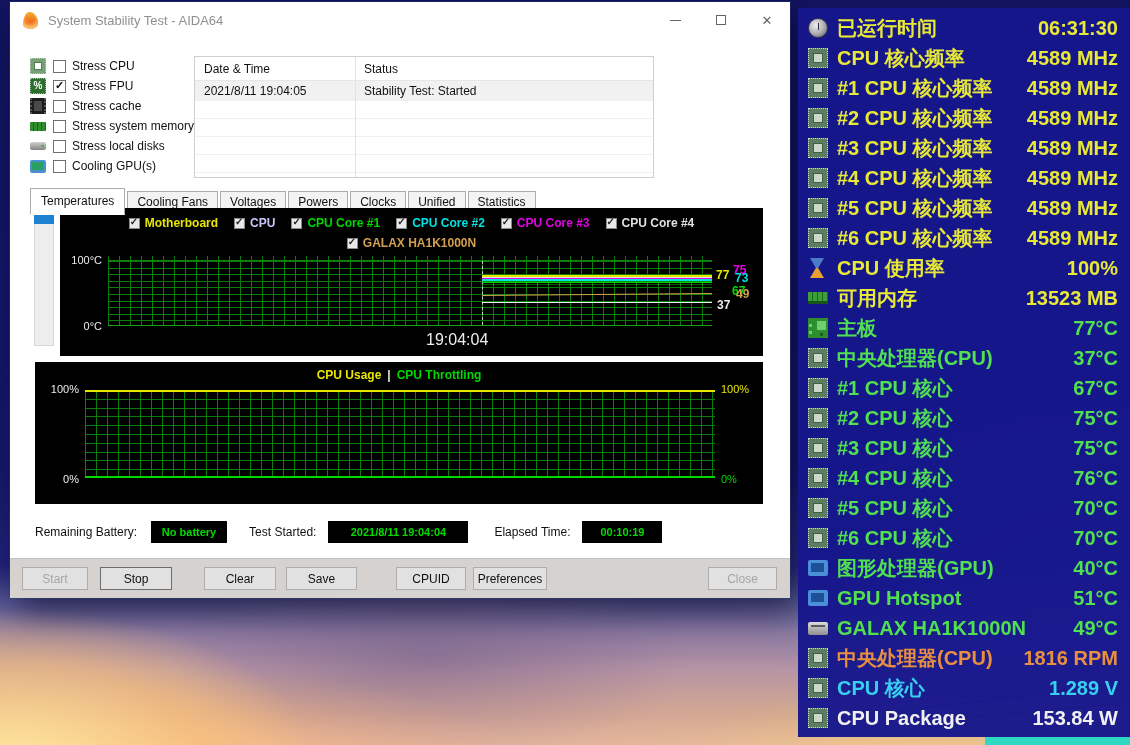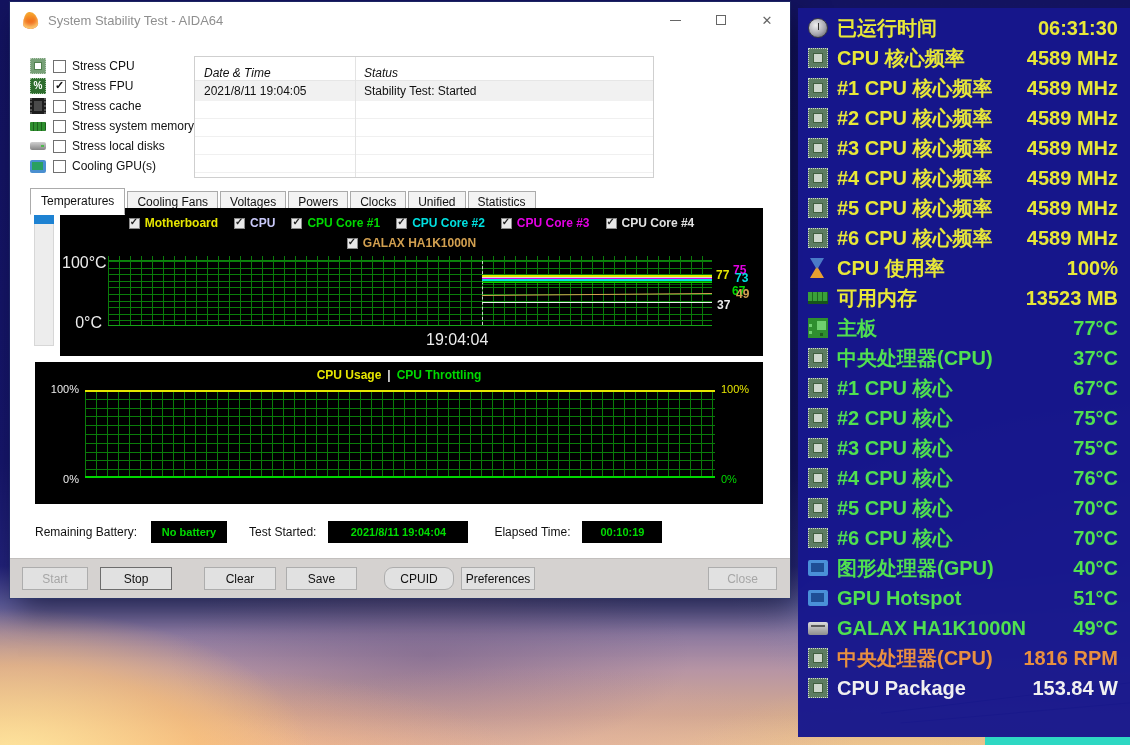--- a/index.html
+++ b/index.html
@@ -46,21 +46,21 @@
   .ic-ram { height:9px; margin-top:0; align-self:center; background:repeating-linear-gradient(90deg,#2f8f2f 0 3px,#1c621c 3px 4px); border-radius:1px; }
   .ic-disk { height:8px; align-self:center; background:linear-gradient(#cfcfcf,#848484); border-radius:2px; }
   .ic-disk::after { content:""; position:absolute; right:2px; top:3px; width:3px; height:2px; background:#4dba4d; }
   .ic-gpu { height:13px; align-self:center; background:#4a8fd0; border-radius:2px; }
   .ic-gpu::after { content:""; position:absolute; inset:2px 3px 3px 2px; background:#2aa060; }
   .cb { width:13px; height:13px; background:#fff; border:1px solid #707070; margin-right:6px; position:relative; flex:none; }
   .cb.checked::after { content:"✓"; position:absolute; left:1px; top:-2px; font-size:11px; font-weight:bold; color:#111; }
 
   
   .logtable { position:absolute; left:184px; top:54px; width:460px; height:122px; background:#fff; border:1px solid #cfcfcf; font-size:12px; color:#111; }
-  .lt-head { display:flex; height:24px; align-items:flex-end; border-bottom:1px solid #e6e6e6;font-style:italic; }
+  .lt-head { display:flex; height:24px; align-items:center; border-bottom:1px solid #e6e6e6; }
   .lt-row { display:flex; height:20px; align-items:center; }
   .lt-data { background:#f1f1f1; }
   .lt-empty { height:18px; border-bottom:1px solid #f0f0f0; }
   .lt-c1 { width:160px; padding-left:9px; flex:none; }
   .lt-c2 { flex:1; padding-left:9px; }
   .lt-vline { position:absolute; left:160px; top:0; bottom:0; width:1px; background:#e3e3e3; }
 
   
   .tabs { position:absolute; left:20px; top:185px; display:flex; align-items:flex-end; font-size:12px; color:#111; }
   .tab { background:#f3f3f3; border:1px solid #ababab; padding:3px 9px 4px; margin-right:2px; position:relative; }
@@ -75,21 +75,21 @@
   .lcb::after { content:"✓"; position:absolute; left:0px; top:-3px; font-size:10px; color:#222; }
   .lgc-mb{color:#e6e600} .lgc-cpu{color:#c8c8f8} .lgc-c1{color:#00d800} .lgc-c2{color:#00e0e0}
   .lgc-c3{color:#e400e4} .lgc-c4{color:#e0e0e0} .lgc-gx{color:#d2a050}
   .plot { position:absolute; left:48px; top:52px; width:604px; height:66px;
     background-color:#000;
     background-image:repeating-linear-gradient(90deg,#0a7c0a 0 1px,transparent 1px 11px),
                      repeating-linear-gradient(180deg,#0a7c0a 0 1px,transparent 1px 6.6px);
     border-top:1px solid #0c860c; border-bottom:1px solid #16a416; }
   .plot::before { content:""; position:absolute; left:0; right:0; top:-5px; height:4px;
     background:repeating-linear-gradient(90deg,#0a7c0a 0 1px,transparent 1px 11px); }
-  .ylab { position:absolute; left:-46px; width:40px; text-align:right; font-size:16px; color:#ececec; }
+  .ylab { position:absolute; left:-46px; width:40px; text-align:right; font-size:11px; color:#ececec; }
   .ylab.t{ top:-7px; } .ylab.b{ bottom:-7px; }
   .xlab { position:absolute; left:318px; top:70px; font-size:16px; color:#ececec; }
   .startline { position:absolute; left:62%; top:0; bottom:0; border-left:1px dashed #e8e8e8; opacity:.85; }
   .ln { position:absolute; left:62%; right:0; height:2px; }
   .ln-mb{ top:14px; background:#e6e600; }
   .ln-c4{ top:16px; background:#e0e0e0; }
   .ln-c3{ top:17px; background:#e400e4; }
   .ln-c2{ top:18px; background:#00e0e0; }
   .ln-c1{ top:21px; height:1px; background:#00d800; box-shadow:0 2px 0 rgba(0,216,0,.4), 0 -1px 0 rgba(0,216,0,.25); }
   .ln-gx{ top:33px; height:1px; background:#d2a050; transform:rotate(-.5deg); }
@@ -129,21 +129,21 @@
   .slbl2{ margin-left:22px; } .slbl3{ margin-left:26px; }
 
   
   .btnbar { position:absolute; left:0; right:0; top:556px; height:40px; background:#d5d2d0; border-top:1px solid #c2bfbd;
     display:flex; align-items:center; padding-left:12px; }
   .btn { height:23px; background:#e1e1e1; border:1px solid #adadad; font-size:12px; color:#111;
     font-family:"Liberation Sans",sans-serif; padding:0; }
   .btn.disabled { color:#a6a6a6; }
   .b-start{ width:66px; } .b-stop{ width:72px; margin-left:12px; border-color:#6d6d6d; }
   .b-clear{ width:72px; margin-left:32px; } .b-save{ width:71px; margin-left:10px; }
-  .b-cpuid{ width:70px; margin-left:27px;border-radius:9px; } .b-pref{ width:74px; margin-left:7px; }
+  .b-cpuid{ width:70px; margin-left:39px; } .b-pref{ width:74px; margin-left:7px; }
   .b-close{ width:69px; margin-left:auto; margin-right:13px; }
 
   
   .sidebar { position:absolute; left:798px; top:8px; width:332px; height:729px; background:rgba(23,23,140,.97); padding-top:5px; }
   .srow { display:flex; align-items:center; height:30px; padding:0 12px 0 10px; font-weight:bold; font-size:20px; }
   .slabel { flex:1; white-space:nowrap; overflow:hidden; }
   .svalue { margin-left:8px; white-space:nowrap; }
   .c-y{ color:#e8e838; } .c-g{ color:#50e050; } .c-o{ color:#e89040; } .c-c{ color:#38d0f0; } .c-w{ color:#f0f0f0; }
   .si { width:20px; height:20px; margin-right:9px; flex:none; position:relative; }
   .si-clock { border-radius:50%; background:radial-gradient(circle at 38% 35%, #f0f0f0, #a8a8b0 55%, #50505a); border:1px solid #3a3a44; }
@@ -443,18 +443,23 @@
   <div class="srow c-g">
     <span class="si si-psu"></span>
     <span class="slabel">GALAX HA1K1000N</span>
     <span class="svalue">49°C</span>
   </div>
   <div class="srow c-o">
     <span class="si si-cpu"></span>
     <span class="slabel">中央处理器(CPU)</span>
     <span class="svalue">1816 RPM</span>
   </div>
+  <div class="srow c-c">
+    <span class="si si-cpu"></span>
+    <span class="slabel">CPU 核心</span>
+    <span class="svalue">1.289 V</span>
+  </div>
   <div class="srow c-w">
     <span class="si si-cpu"></span>
     <span class="slabel">CPU Package</span>
     <span class="svalue">153.84 W</span>
   </div>
 </div>
 
 </body></html>

